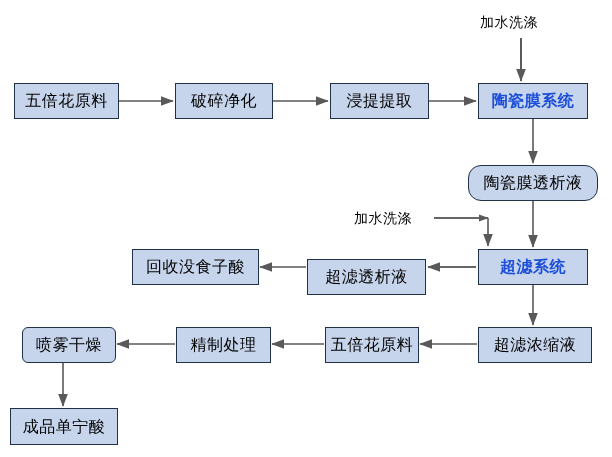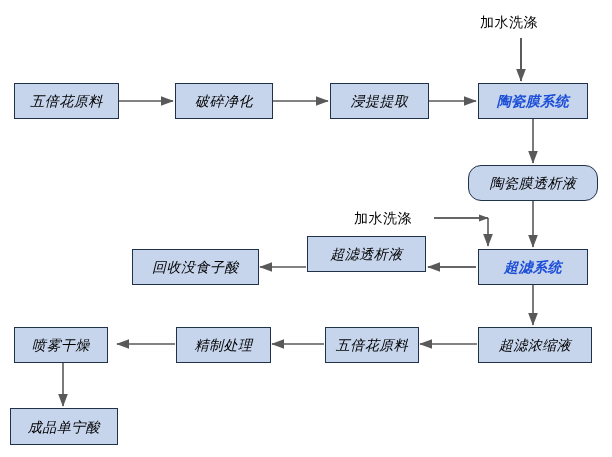--- a/index.html
+++ b/index.html
@@ -16,26 +16,25 @@
     overflow: hidden;
   }
   .node {
     position: absolute;
     box-sizing: border-box;
     background: #c6d5ec;
     border: 1px solid #20314a;
     display: flex;
     align-items: center;
     justify-content: center;
-    font-size: 14px;
+    font-size: 16px;
     color: #000000;
     letter-spacing: 0.5px;
     line-height: 1;
     white-space: nowrap;
-    font-style: italic;
   }
   .node.highlight {
     color: #1d4ed8;
     font-weight: bold;
   }
   .free-label {
     position: absolute;
     font-size: 14px;
     color: #000000;
     letter-spacing: 0.5px;
@@ -108,28 +107,28 @@
     <span>陶瓷膜系统</span>
   </div>
 
   <div class="node" style="left:468px; top:165px; width:130px; height:36px;border-radius:13px;">
     <span>陶瓷膜透析液</span>
   </div>
 
   <div class="node" style="left:132px; top:249px; width:127px; height:36px;">
     <span>回收没食子酸</span>
   </div>
-  <div class="node" style="left:307px; top:236px; width:119px; height:36px;justify-content:center;">
+  <div class="node" style="left:307px; top:259px; width:119px; height:36px;justify-content:center;">
     <span>超滤透析液</span>
   </div>
   <div class="node highlight" style="left:478px; top:249px; width:110px; height:36px;">
     <span>超滤系统</span>
   </div>
 
-  <div class="node" style="left:14px; top:327px; width:94px; height:36px;">
+  <div class="node" style="left:22px; top:327px; width:94px; height:36px;border-radius:6px;">
     <span>喷雾干燥</span>
   </div>
   <div class="node" style="left:176px; top:327px; width:95px; height:36px;align-items:center;">
     <span>精制处理</span>
   </div>
   <div class="node" style="left:325px; top:327px; width:94px; height:36px;">
     <span>五倍花原料</span>
   </div>
   <div class="node" style="left:478px; top:327px; width:114px; height:36px;">
     <span>超滤浓缩液</span>

